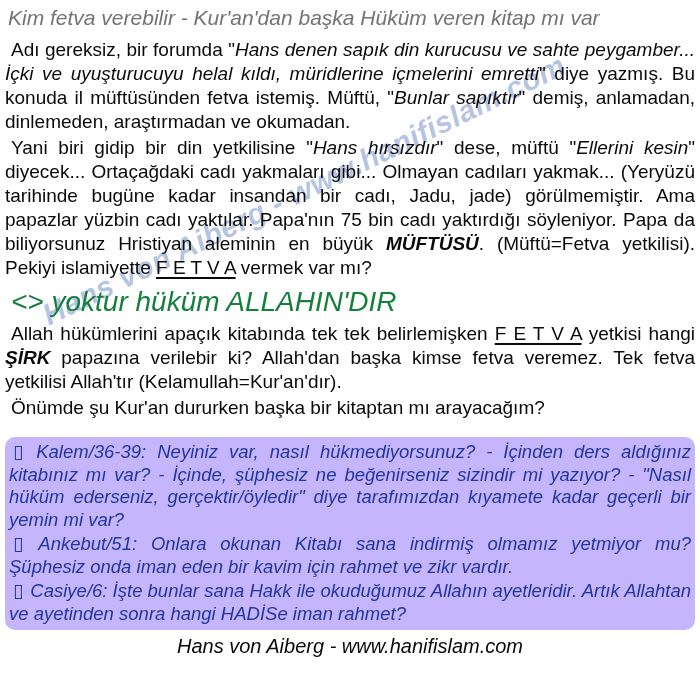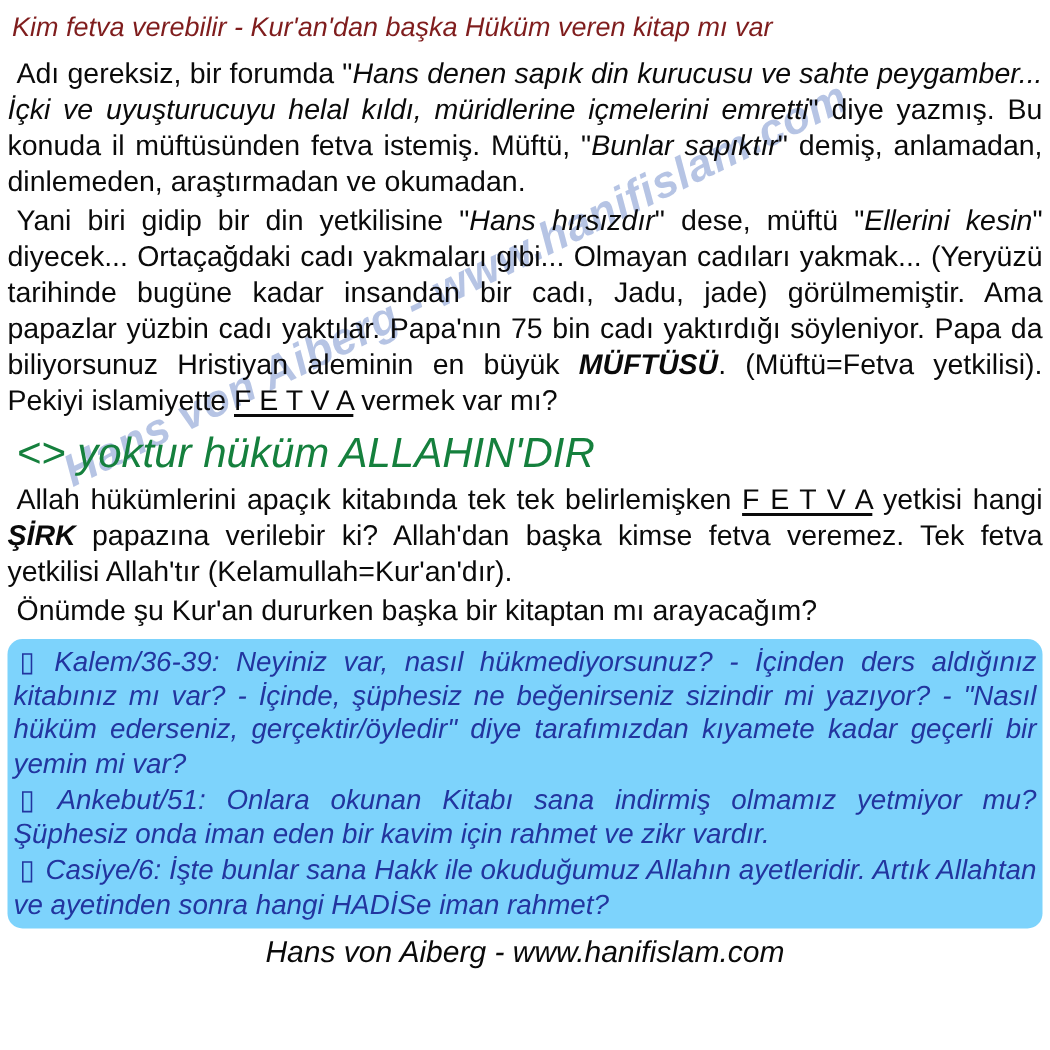--- a/index.html
+++ b/index.html
@@ -23,24 +23,24 @@
     color: rgba(122, 148, 205, 0.55);
     transform-origin: 0 100%;
     transform: rotate(-26deg);
     white-space: nowrap;
     pointer-events: none;
   }
 
   .content { position: relative; z-index: 1; }
 
   .title {
-    font-size: 18px;
+    font-size: 21px;
     font-style: italic;
     font-weight: normal;
-    color: #7f1d1d;
+    color: #737373;
     margin: 2px 0 8px 3px;
     line-height: 24px;
   }
 
   .body-p {
     font-size: 19px;
     line-height: 24px;
     color: #0a0a0a;
     text-align: justify;
     text-indent: 6px;
@@ -59,23 +59,23 @@
   .note {
     font-size: 28px;
     font-style: italic;
     color: #15803d;
     margin: 10px 0 8px 0;
     text-indent: 6px;
     line-height: 24px;
   }
 
   .verses {
-    background: #7dd3fc;
+    background: #c4b5fd;
     border-radius: 10px;
-    margin-top: 6px;
+    margin-top: 17px;
     padding: 4px 4px 3px 4px;
   }
   .verse {
     font-size: 18.5px;
     font-style: italic;
     line-height: 22.5px;
     color: #22359f;
     text-align: justify;
     text-indent: 4px;
     margin: 0 0 2px 0;

